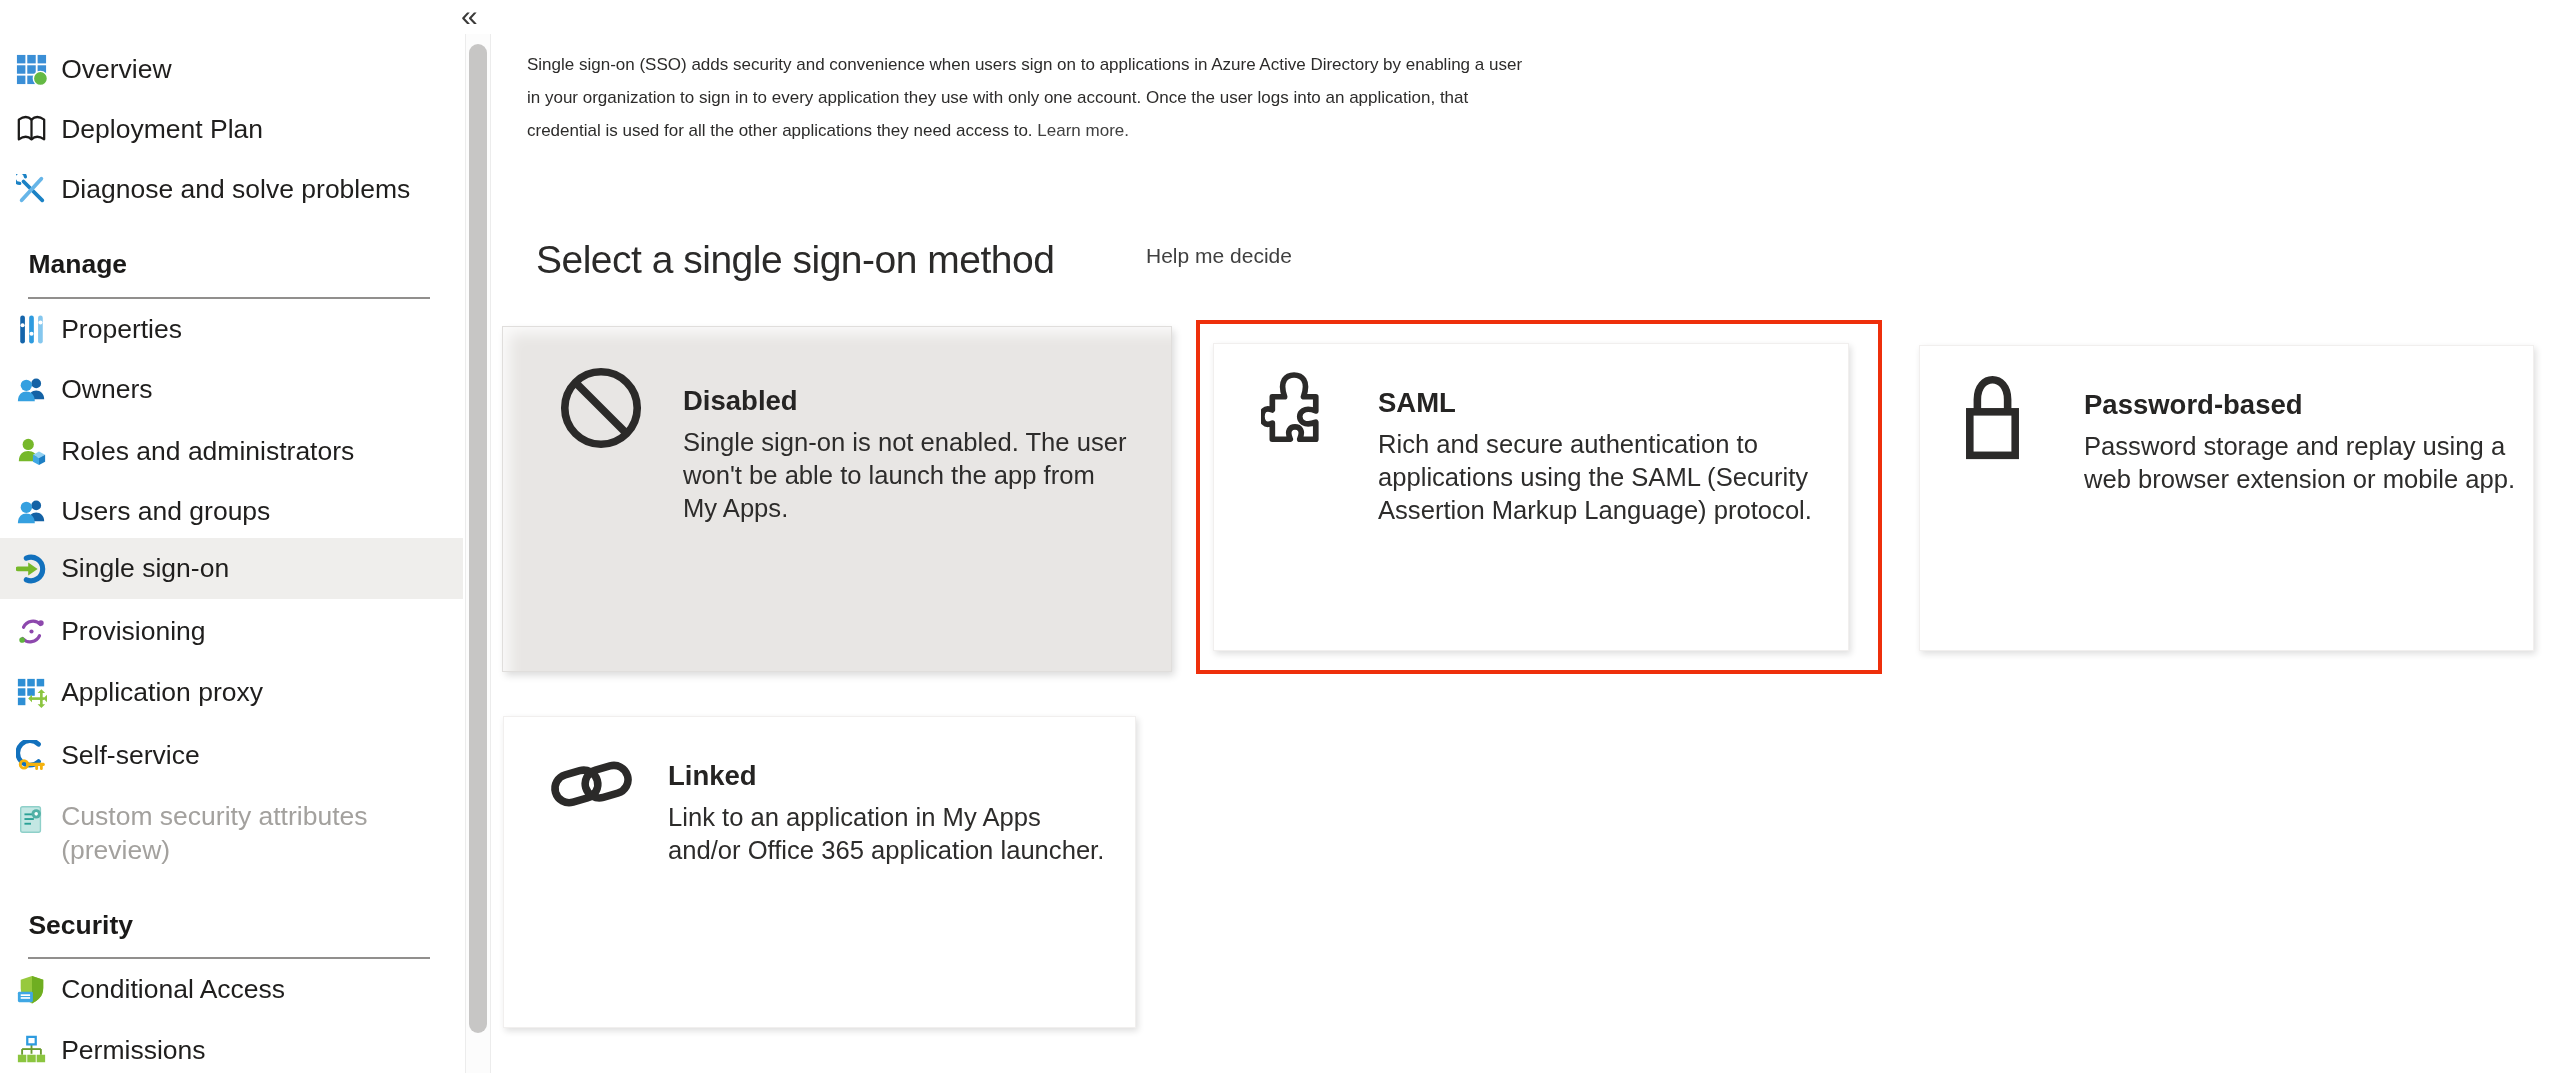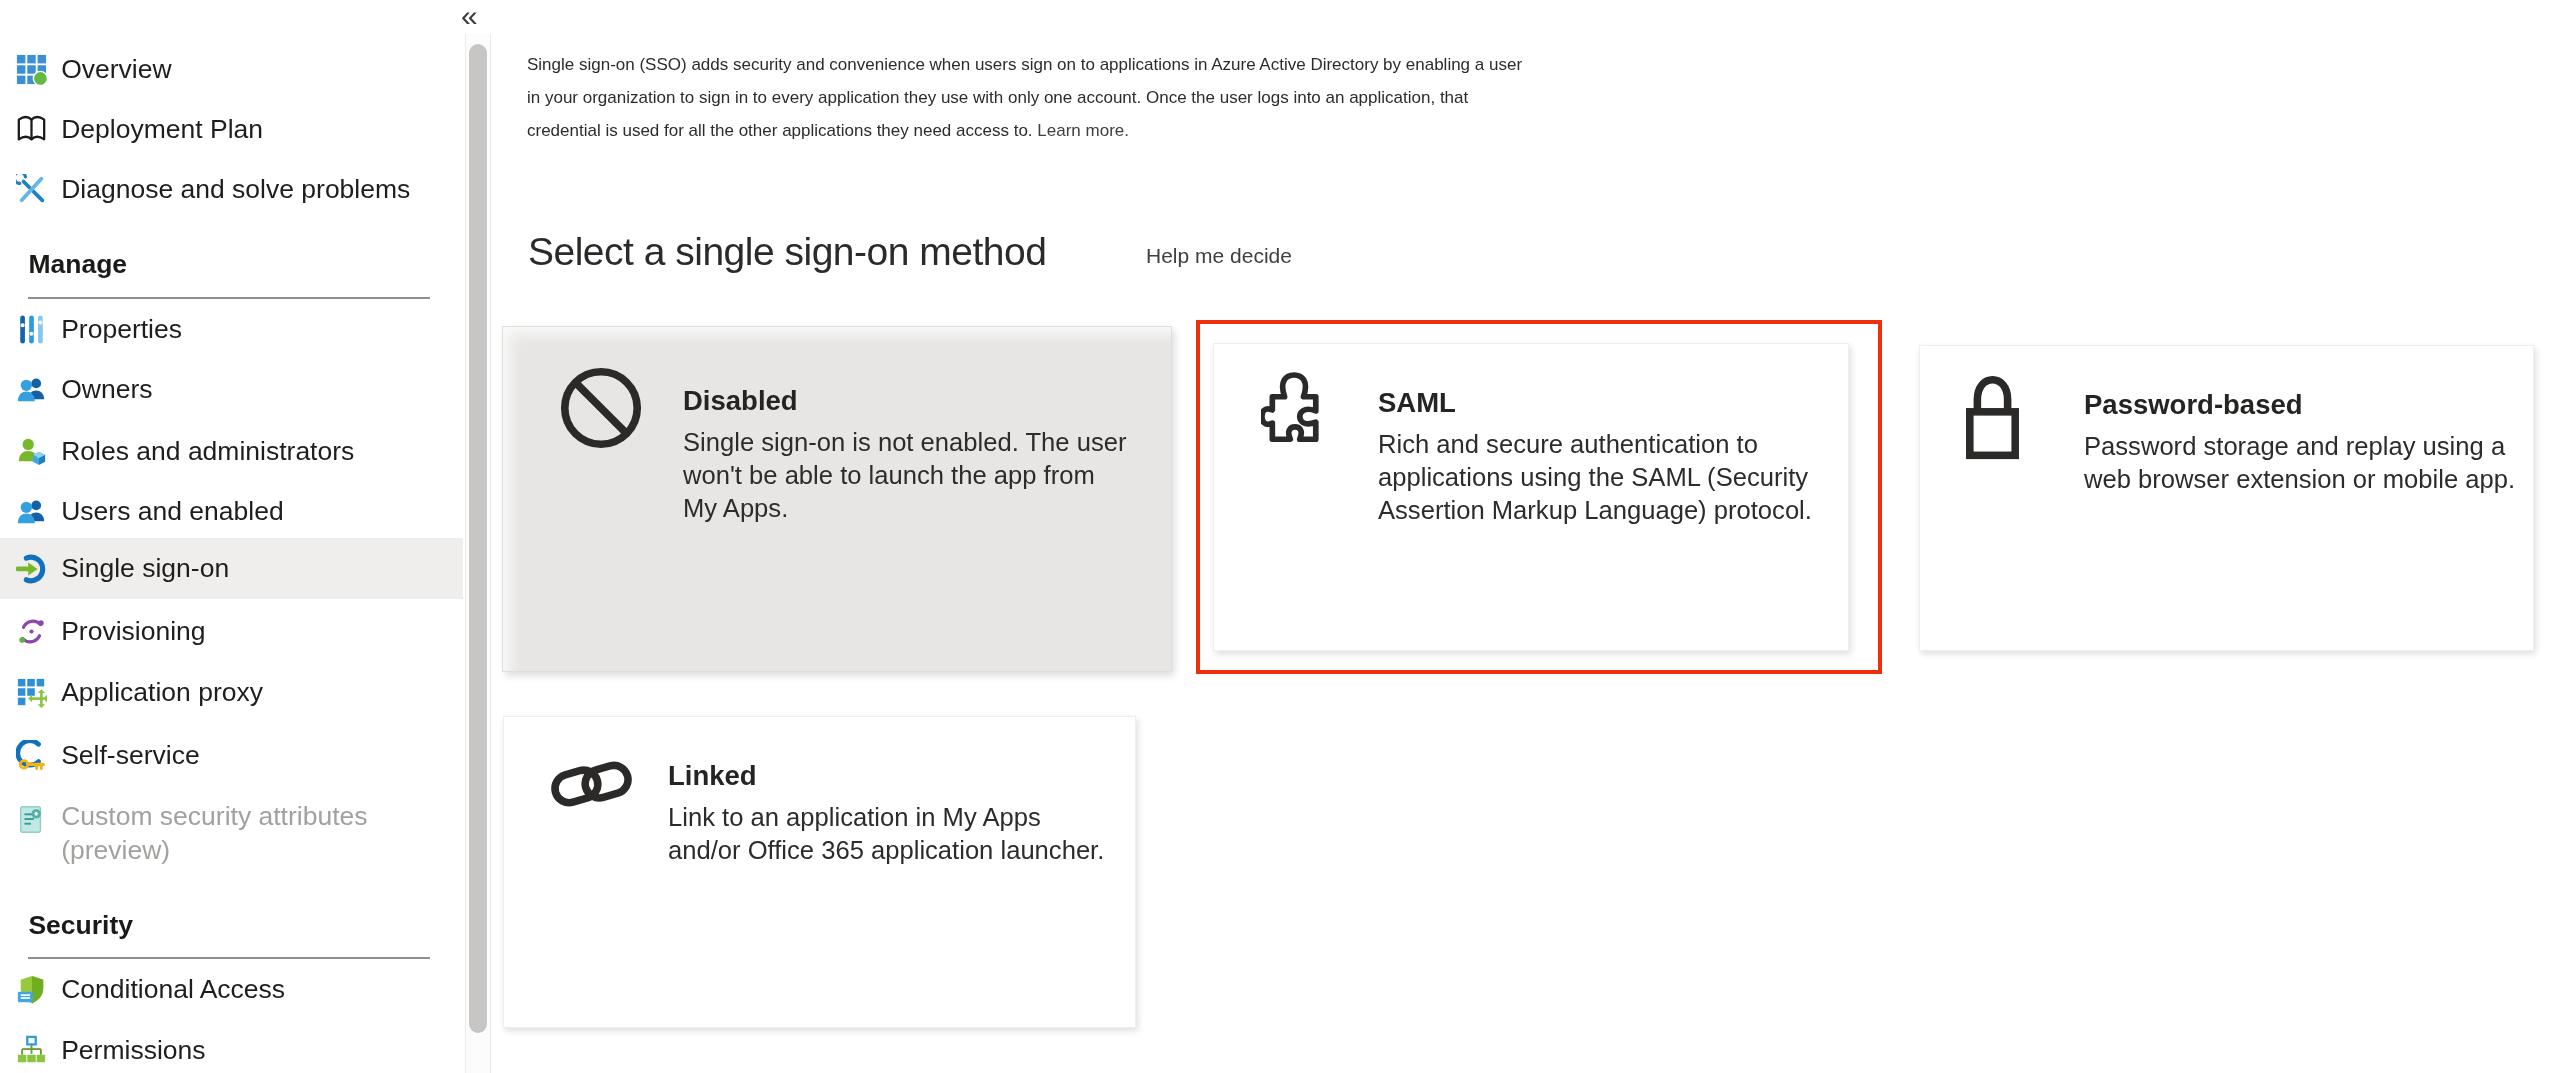--- a/index.html
+++ b/index.html
@@ -158,21 +158,21 @@
 
   <div class="nav-item" style="top:481px">
     <span class="nav-icon">
       <svg viewBox="0 0 33 33" width="31" height="31">
         <circle cx="21.5" cy="10" r="5.2" fill="#1462a5"></circle>
         <path d="M13 27 c0-6.5 4.2-9.5 8.5-9.5 c4.3 0 8.5 3 8.5 9.5 z" fill="#1462a5"></path>
         <circle cx="11" cy="12" r="6" fill="#35a0e0"></circle>
         <path d="M2 29 c0-7.5 4.5-10.5 9-10.5 c4.5 0 9 3 9 10.5 z" fill="#35a0e0"></path>
       </svg>
     </span>
-    <span>Users and enabled</span>
+    <span>Users and groups</span>
   </div>
 
   <div class="nav-item selected" style="top:538px">
     <span class="nav-icon">
       <svg viewBox="0 0 33 33" width="31" height="31" fill="none" stroke-linecap="round">
         <path d="M11 5.5 A12.5 12.5 0 1 1 11 28.5" stroke="#1271bd" stroke-width="5.5"></path>
         <line x1="2" y1="17" x2="14" y2="17" stroke="#76b82a" stroke-width="5"></line>
         <polygon points="13,10 23,17 13,24" fill="#76b82a" stroke="none"></polygon>
       </svg>
     </span>
@@ -292,21 +292,21 @@
 
 <div class="intro">
   <div class="line">Single sign-on (SSO) adds security and convenience when users sign on to applications in Azure Active Directory by enabling a user</div>
   <div class="line">in your organization to sign in to every application they use with only one account. Once the user logs into an application, that</div>
   <div class="line">
     <span>credential is used for all the other applications they need access to.</span>
     <a class="link">Learn more.</a>
   </div>
 </div>
 
-<h1 class="page-heading" style="margin:4px">Select a single sign-on method</h1>
+<h1 class="page-heading" style="margin:12px">Select a single sign-on method</h1>
 <a class="link help-link">Help me decide</a>
 
 <div class="card" id="card-disabled">
   <span class="icon-box">
     <svg viewBox="0 0 86 86" width="82" height="82">
       <circle cx="43" cy="43" r="38" fill="none" stroke="#2b2a29" stroke-width="8"></circle>
       <line x1="17" y1="17" x2="69" y2="69" stroke="#2b2a29" stroke-width="8"></line>
     </svg>
   </span>
   <div class="text">

